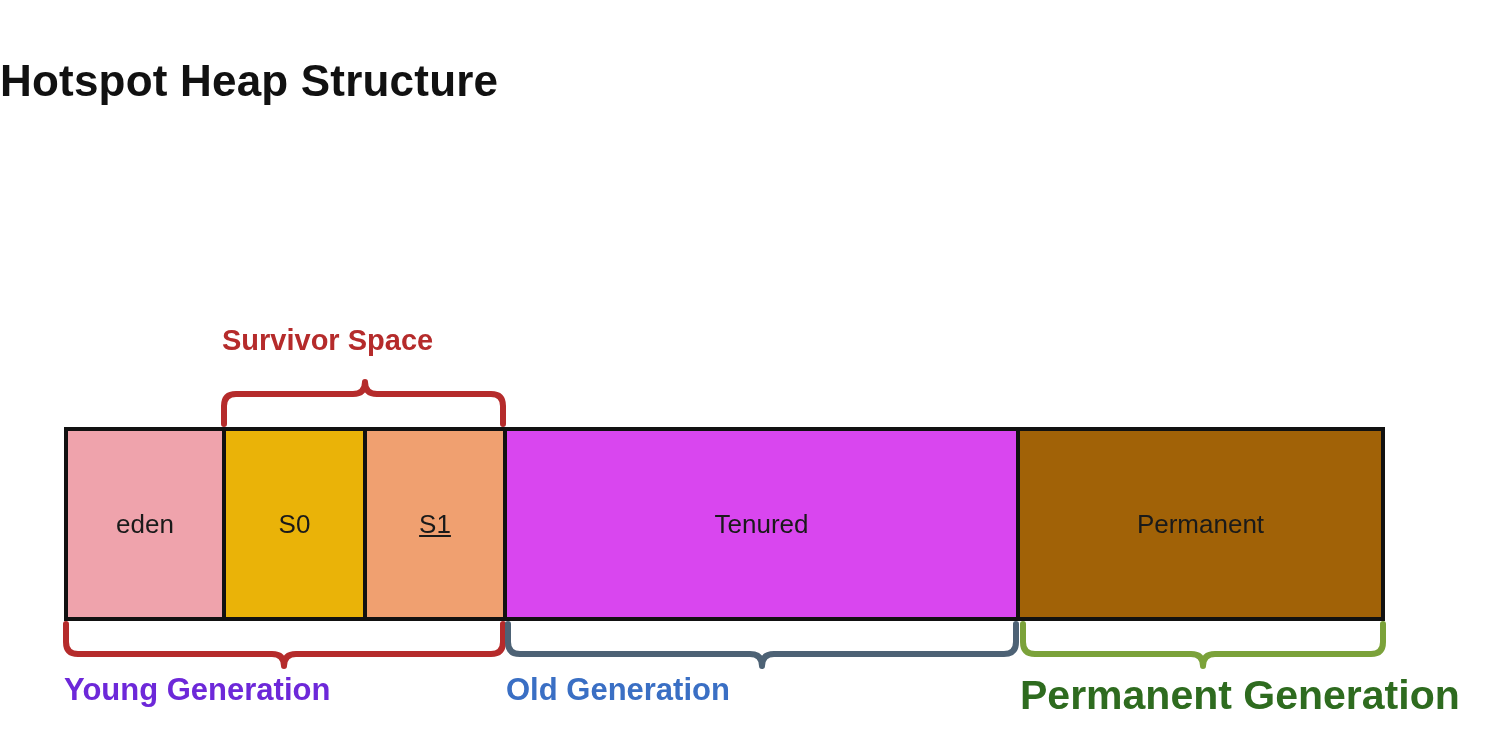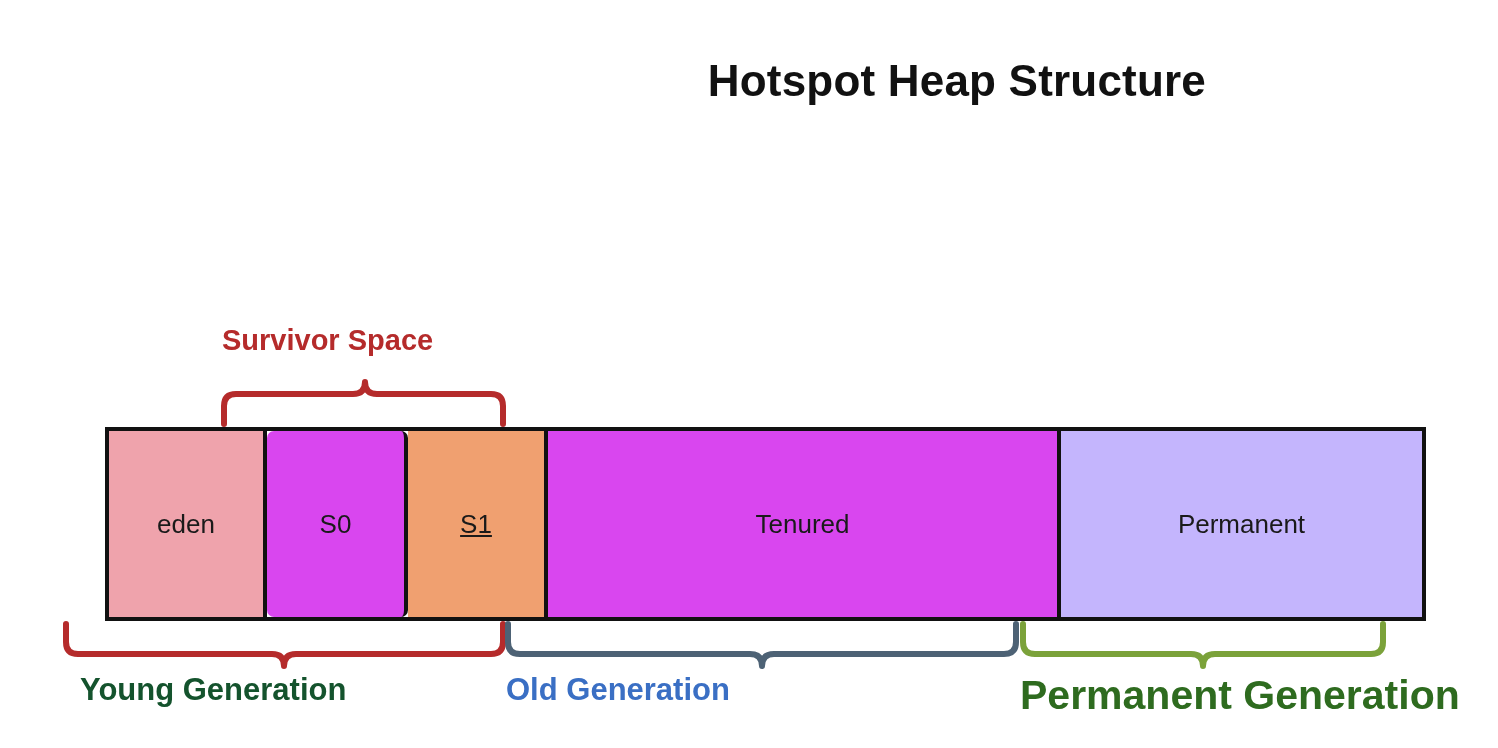--- a/index.html
+++ b/index.html
@@ -21,59 +21,58 @@
     height: 748px;
     background: #ffffff;
   }
 
   
   .title {
     position: absolute;
     left: 0;
     top: 56px;
     width: 1206px;
-    text-align: right;
+    text-align: left;
     font-size: 44px;
     font-weight: bold;
     color: #111111;
     letter-spacing: 0.2px;
     font-family: "Liberation Sans", sans-serif;
   }
 
   
   .heap-bar {
     position: absolute;
     left: 64px;
     top: 427px;
     width: 1321px;
     height: 194px;
     display: flex;
     box-sizing: border-box;
     border: 4px solid #111111;
     background: #ffffff;
-    margin-left: 41px;
   }
   .seg {
     box-sizing: border-box;
     display: flex;
     align-items: center;
     justify-content: center;
     font-size: 26px;
     color: #1a1a1a;
     border-right: 4px solid #111111;
     font-family: "Liberation Sans", sans-serif;
     overflow: hidden;
   }
   .seg:last-child { border-right: none; }
 
   .seg-eden      { width: 158px;  background: #efa3ac; }
-  .seg-s0        { width: 141px;  background: #d946ef; border-radius: 7px; }
+  .seg-s0        { width: 141px;  background: #eab308; }
   .seg-s1        { width: 140px;  background: #f0a070; text-decoration: underline; }
   .seg-tenured   { flex: 0 0 513px; background: #d946ef; }
-  .seg-permanent { flex: 1 1 auto; background: #c4b5fd; }
+  .seg-permanent { flex: 1 1 auto; background: #a16207; }
 
   
   .brace-layer {
     position: absolute;
     left: 0;
     top: 0;
     width: 1498px;
     height: 748px;
     pointer-events: none;
   }
@@ -87,25 +86,25 @@
     text-align: left;
   }
   .lbl-survivor {
     left: 222px;
     top: 324px;
     width: 284px;
     font-size: 29px;
     color: #b52b2b;
   }
   .lbl-young {
-    left: 80px;
+    left: 64px;
     top: 672px;
     width: 440px;
     font-size: 31px;
-    color: #14532d;
+    color: #6d28d9;
   }
   .lbl-old {
     left: 506px;
     top: 672px;
     width: 514px;
     font-size: 31px;
     color: #3a6fc4;
   }
   .lbl-permanent {
     left: 1020px;

